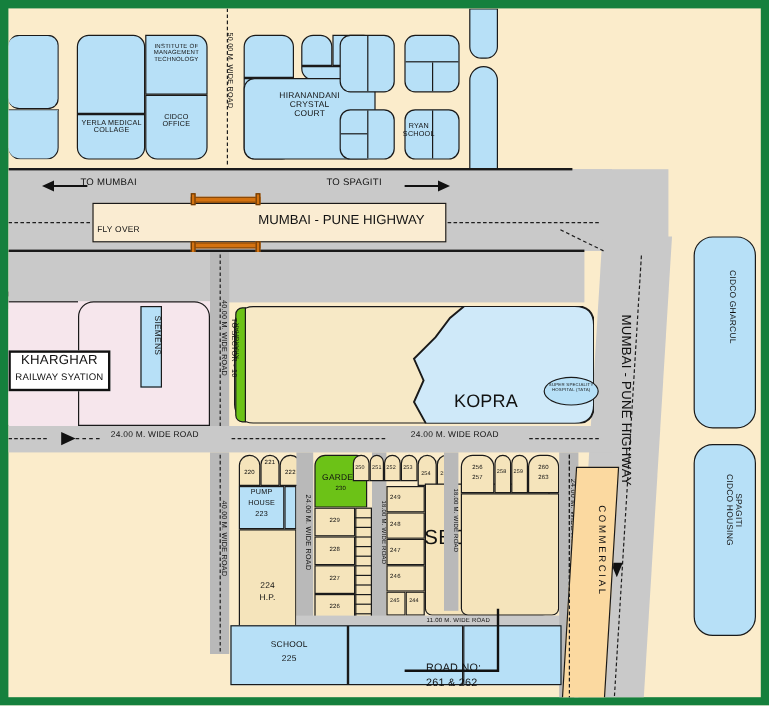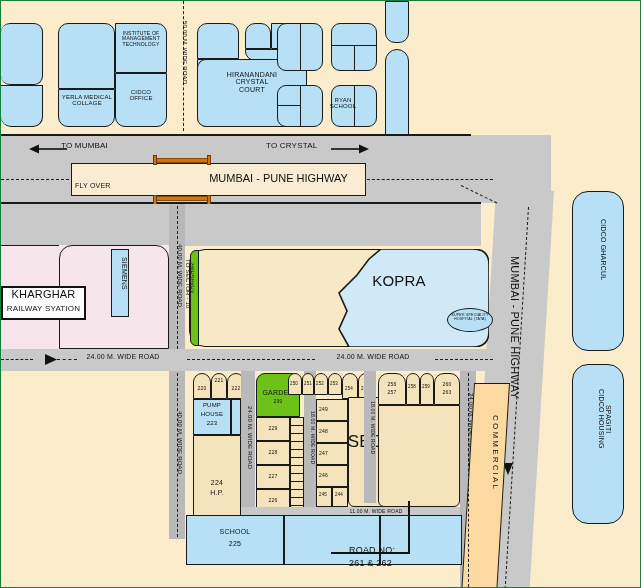--- a/index.html
+++ b/index.html
@@ -3,21 +3,21 @@
 <meta charset="utf-8">
 <title>Kharghar Sector-10 Location Map</title>
 <style>
   html,body{margin:0;padding:0;background:#fff;}
   #map{
     position:relative;
     width:641px;height:588px;
     background:#fbeccb;
     font-family:"Liberation Sans", sans-serif;
     overflow:hidden;
-    border:1px solid #15803d;
+    border:7px solid #15803d;
     box-sizing:border-box;
   }
   .abs{position:absolute;box-sizing:border-box;}
   
   .blk{background:#b7e0f7;border:1.6px solid #1a1a1a;}
   .blk-plot{background:#f5e4bb;border:1.4px solid #1a1a1a;}
   .blk-green{background:#6cc217;border:1.5px solid #1a1a1a;}
   .blk-pale{background:#f7e9c6;border:1.4px solid #1a1a1a;}
   .blk-comm{background:#fbd9a0;border:1.4px solid #1a1a1a;}
   .blk-pink{background:#f6e6ec;border:none;}
@@ -58,21 +58,21 @@
   .rr{border-radius:9px;}
   .rr-top{border-radius:10px 10px 0 0;}
   .rr-bot{border-radius:0 0 10px 10px;}
   .rr-big{border-radius:16px;}
   .tiny{font-size:5px;}
   .t6{font-size:6px;}
   .t7{font-size:7px;}
   .t8{font-size:8px;}
   .t9{font-size:9px;}
   .t11{font-size:11px;}
-  .t15{font-size:15px;}
+  .t15{font-size:15px;margin-top:48px;}
   .t17{font-size:17px;}
   .arrow{position:absolute;}
 </style>
 </head>
 <body>
 
 <div id="map">
 
   <div class="abs blk rr" style="left:0px;top:22px;width:42px;height:62px;border-left:none;"></div>
   <div class="abs blk rr-bot" style="left:0px;top:84px;width:42px;height:42px;border-left:none;"></div>
@@ -134,21 +134,21 @@
 
   <div class="hl-line" style="left:0px;top:133px;width:470px;height:2px;"></div>
   <div class="hl-line" style="left:0px;top:201px;width:480px;height:2px;"></div>
 
   <div class="label t8" style="left:60px;top:141px;width:80px;text-align:left;">TO MUMBAI</div>
   <svg class="arrow" style="left:28px;top:142px;" width="38" height="12">
     <line x1="8" y1="6" x2="38" y2="6" stroke="#111" stroke-width="1.6"></line>
     <polygon points="0,6 10,1.5 10,10.5" fill="#111"></polygon>
   </svg>
 
-  <div class="label t8" style="left:265px;top:141px;width:70px;text-align:left;">TO CRYSTAL</div>
+  <div class="label t8" style="left:265px;top:141px;width:70px;text-align:left;">TO SPAGITI</div>
   <svg class="arrow" style="left:330px;top:142px;" width="38" height="12">
     <line x1="0" y1="6" x2="30" y2="6" stroke="#111" stroke-width="1.6"></line>
     <polygon points="38,6 28,1.5 28,10.5" fill="#111"></polygon>
   </svg>
 
   <div class="dash-h" style="left:0px;top:178px;width:68px;"></div>
   <svg class="arrow" style="left:100px;top:172px;" width="22" height="13">
     <polygon points="22,6.5 10,1 10,12" fill="#111"></polygon>
   </svg>
   <div class="dash-h" style="left:120px;top:178px;width:48px;"></div>

